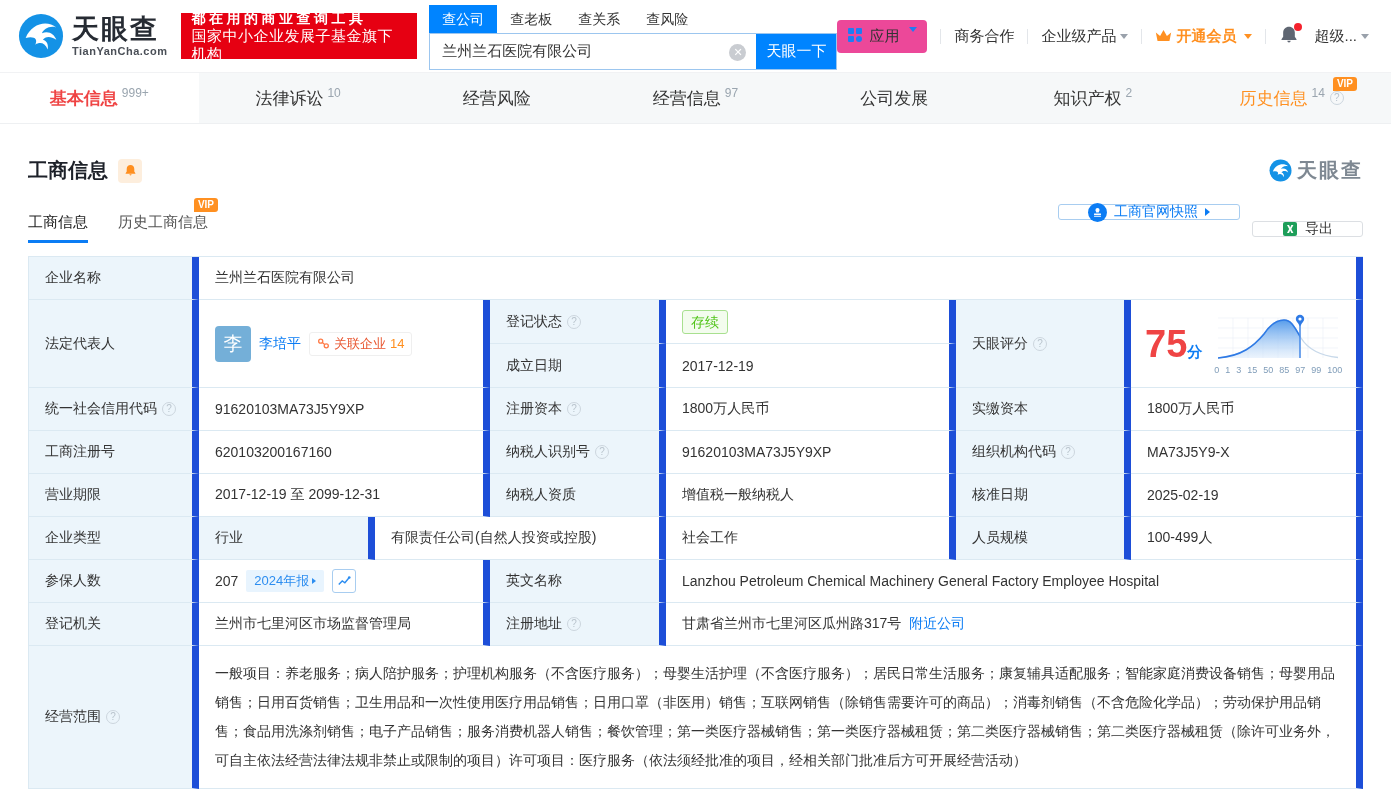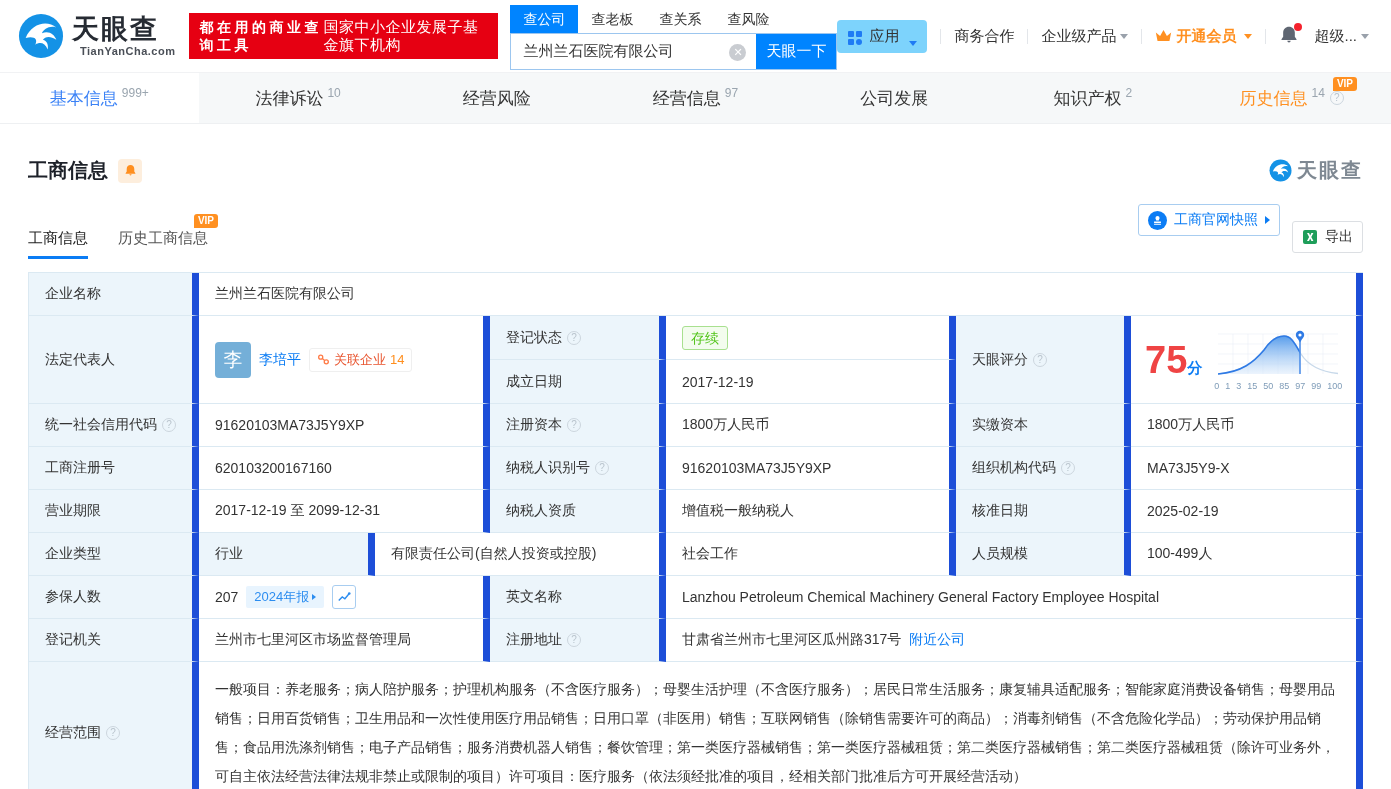--- a/index.html
+++ b/index.html
@@ -7,53 +7,53 @@
   body {
     font-family: "Liberation Sans", "DejaVu Sans", sans-serif;
     color:#333; background:#fff; overflow:hidden; position:relative;
   }
   
   .hdr { height:73px; display:flex; align-items:center; padding:0 22px 0 18px; border-bottom:1px solid #f1f2f4; }
   .logo { display:flex; align-items:center; gap:8px; cursor:pointer; }
   .logo svg { width:46px; height:46px; }
   .logo-txt { line-height:1; }
   .logo-brand { font-size:27px; font-weight:bold; color:#262b33; letter-spacing:2px; }
-  .logo-domain { font-size:11px; color:#4a4f57; font-weight:bold; margin-top:3px; letter-spacing:.5px;margin-left:8px; }
+  .logo-domain { font-size:11px; color:#4a4f57; font-weight:bold; margin-top:3px; letter-spacing:.5px; }
   .promo { margin-left:14px; background:#e60012; color:#fff; padding:5px 10px; height:46px;
-           display:flex; flex-direction:row; justify-content:flex-end; }
+           display:flex; flex-direction:column; justify-content:center; }
   .promo-l1 { font-size:14px; font-weight:bold; letter-spacing:3.5px; line-height:18px; }
   .promo-l2 { font-size:15px; line-height:18px; letter-spacing:.5px; }
   .search-wrap { margin-left:12px; width:440px; margin-top:2px; }
   .s-tabs { display:flex; height:28px; font-size:14px; }
   .s-tab { padding:0 13px; line-height:28px; cursor:pointer; color:#333; }
   .s-tab.on { background:#0084ff; color:#fff; }
   .s-box { display:flex; height:37px; border:1px solid #9cc6ef; position:relative; }
   .s-box input { flex:1; border:none; outline:none; padding:0 34px 0 12px; font-size:15px; color:#333;
                  font-family:inherit; }
   .s-clear { position:absolute; right:90px; top:10px; width:17px; height:17px; border-radius:50%;
              background:#c9ccd1; color:#fff; font-size:11px; line-height:17px; text-align:center; cursor:pointer; }
   .s-btn { width:80px; background:#0084ff; color:#fff; border:none; font-size:15px; cursor:pointer; font-family:inherit; }
   .hdr-right { margin-left:auto; display:flex; align-items:center; gap:13px; font-size:15px; white-space:nowrap; }
-  .apps { background:#7dd3fc; border-radius:4px; padding:7px 10px; display:flex; align-items:flex-end; gap:6px; cursor:pointer; }
+  .apps { background:#ec4899; border-radius:4px; padding:7px 10px; display:flex; align-items:flex-start; gap:6px; cursor:pointer; }
   .apps svg { width:16px; height:16px; }
   .caret { display:inline-block; width:0; height:0; border-left:4px solid transparent; border-right:4px solid transparent;
            border-top:5px solid #9aa1ab; margin-left:4px; }
   .caret.blue { border-top-color:#1f7bf4; }
   .caret.orange { border-top-color:#ff9021; }
   .vsep { width:1px; height:15px; background:#e3e6ea; }
   .mi { cursor:pointer; display:flex; align-items:center; }
   .vip-link { color:#ff8f1f; font-weight:bold; display:flex; align-items:center; gap:4px; cursor:pointer; }
   .bell-wrap { position:relative; cursor:pointer; width:22px; height:22px; }
   .bell-wrap svg { width:20px; height:20px; }
   .red-dot { position:absolute; top:-2px; right:-1px; width:8px; height:8px; border-radius:50%; background:#f5222d; }
   
   .nav { height:51px; background:#f6f8f9; display:flex; border-bottom:1px solid #eef0f2; }
   .nav-tab { flex:1; display:flex; align-items:center; justify-content:center; font-size:17px; cursor:pointer; position:relative; color:#333; }
   .nav-tab.on { background:#fff; }
-  .nav-tab.on .nt-label { color:#3b82f6; font-weight:normal; }
+  .nav-tab.on .nt-label { color:#ef4444; font-weight:bold; }
   .nt-count { font-size:12px; color:#9aa5af; margin-left:4px; position:relative; top:-5px; }
   .nav-tab.hist .nt-label { color:#ff9021; }
   .vip-tag { background:#ff9021; color:#fff; font-size:10px; font-weight:bold; padding:1px 4px;
              border-radius:3px 3px 3px 0; line-height:12px; display:inline-block; }
   .nav-tab .vip-tag { position:absolute; top:4px; right:34px; }
   .help-i { display:inline-block; width:14px; height:14px; border:1px solid #ccd6de; border-radius:50%;
             color:#b9c4cd; font-size:10px; line-height:12px; text-align:center; margin-left:5px; flex:none; cursor:pointer; }
   
   .content { padding:0 28px; }
   .sec-head { margin-top:33px; display:flex; align-items:center; }
@@ -63,22 +63,22 @@
   .bell-badge svg { width:13px; height:13px; }
   .watermark { margin-left:auto; display:flex; align-items:center; gap:5px; }
   .watermark svg { width:23px; height:23px; }
   .watermark span { font-size:20px; font-weight:bold; color:#7e8892; letter-spacing:2px; }
   .subtab-row { margin-top:20px; display:flex; align-items:flex-end; }
   .subtabs { display:flex; gap:30px; font-size:15px; }
   .subtab { padding-bottom:11px; cursor:pointer; color:#555; position:relative; }
   .subtab.on { color:#222; border-bottom:3px solid #0b7cf4; padding-bottom:8px; }
   .subtab .vip-tag { position:absolute; top:-15px; right:-10px; }
   .sec-actions { margin-left:auto; display:flex; gap:12px; padding-bottom:6px; }
-  .btn { height:32px; border-radius:3px; background:#fff; display:flex; align-items:center; gap:7px;
-         padding:0 9px; font-size:14px; cursor:pointer; font-family:inherit; }
+  .btn { height:16px; border-radius:3px; background:#fff; display:flex; align-items:center; gap:7px;
+         padding:0 29px; font-size:14px; cursor:pointer; font-family:inherit; }
   .btn-snap { border:1px solid #a8cdf0; color:#0b7cf4; }
   .stamp-c { width:19px; height:19px; border-radius:50%; background:#0b7cf4; display:flex; align-items:center; justify-content:center; }
   .stamp-c svg { width:11px; height:11px; }
   .arr-r { display:inline-block; width:0; height:0; border-top:4px solid transparent; border-bottom:4px solid transparent;
            border-left:5px solid #0b7cf4; }
   .btn-exp { border:1px solid #dcdfe3; color:#333;margin-top:17px; }
   .btn-exp svg { width:16px; height:16px; }
   
   .tbl { margin-top:13px; border-top:1px solid #dbe9f2; border-left:1px solid #dbe9f2; width:1335px; }
   .trow { display:flex; }

